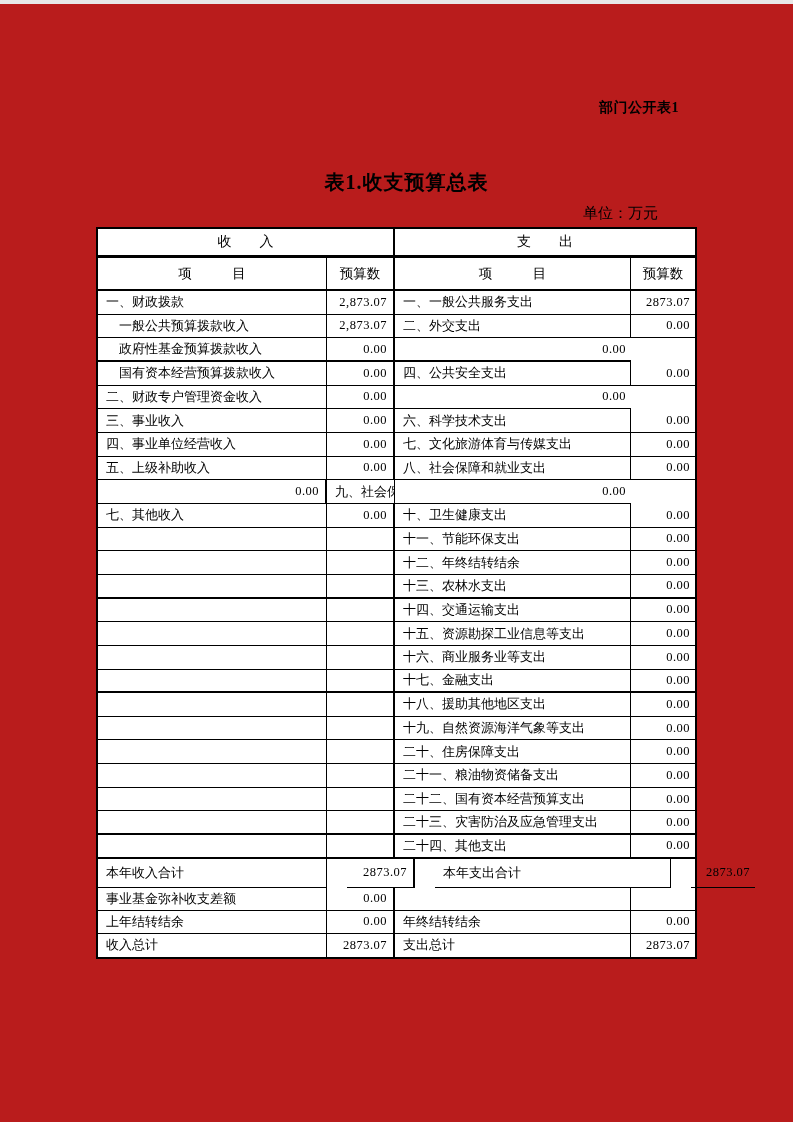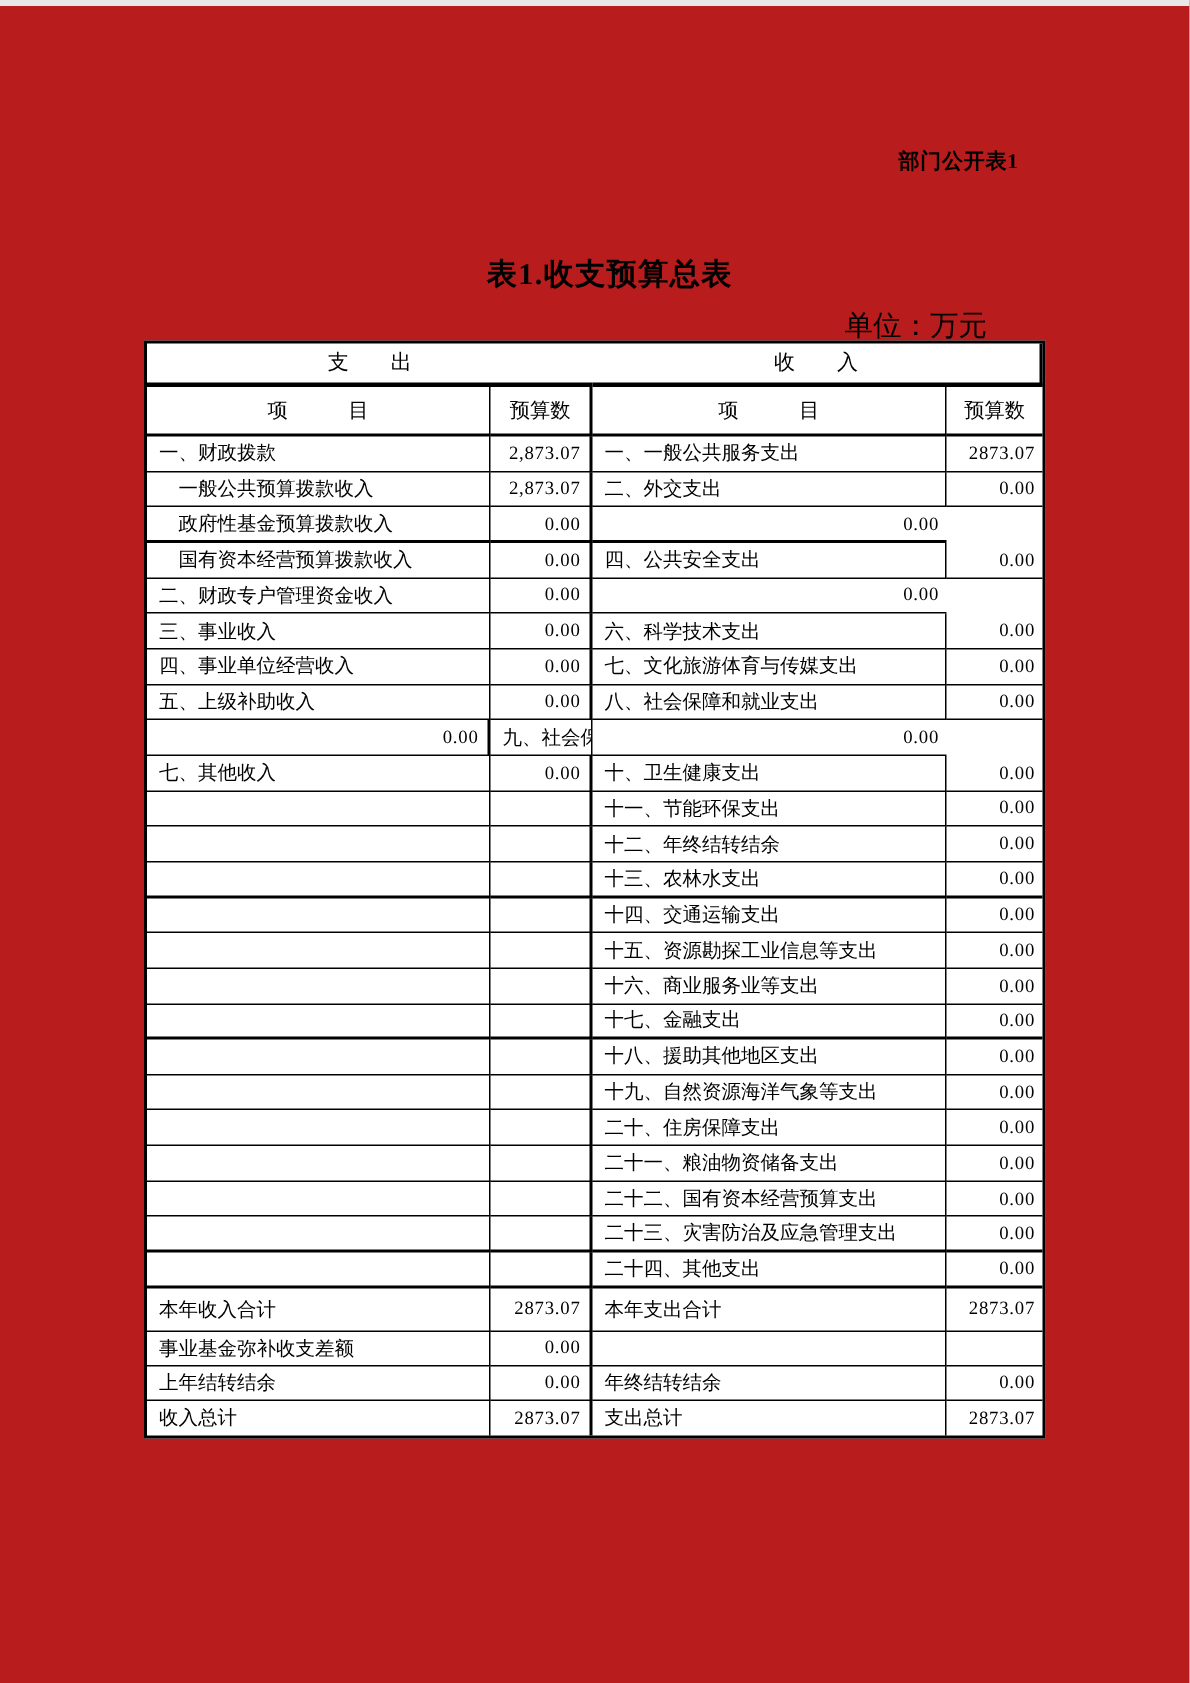--- a/index.html
+++ b/index.html
@@ -11,21 +11,21 @@
   }
   .corner {
     position:absolute; top:95px; right:114px;
     font-size:14px; font-weight:bold; letter-spacing:0.5px;
   }
   .title {
     position:absolute; top:165px; left:0; width:100%;
     text-align:center; font-size:20px; font-weight:bold; letter-spacing:1px;padding-left:10px;
   }
   .unit {
-    position:absolute; top:200px; right:135px; font-size:19px;
+    position:absolute; top:200px; right:135px; font-size:15px;
   }
   .tbl {
     position:absolute; left:96px; top:223px; width:601px;
     border:2px solid #000; box-sizing:border-box; background:#fff;
   }
   .hrow1 { display:grid; grid-template-columns:297px 300px; height:29px; }
   .hrow1 .hcell {
     display:flex; align-items:center; justify-content:center;
     font-size:14px; border-bottom:3px solid #000; box-sizing:border-box;
   }
@@ -40,38 +40,38 @@
   }
   .c0 { border-right:1px solid #000; padding-left:8px; }
   .c1 { border-right:2px solid #000; justify-content:flex-end; padding-right:6px; }
   .c2 { border-right:1px solid #000; padding-left:8px; }
   .c3 { justify-content:flex-end; padding-right:5px; }
   .num { font-size:12.5px; letter-spacing:0.5px; }
   .row { height:23.67px; }
   .row .cell { border-bottom:1px solid #000; }
   .row.thick .cell { border-bottom:2px solid #000; }
   .ind { padding-left:21px; }
-  .trow.t0 { height:29px; }
+  .trow.t0 { height:29px;gap:20px; }
   .trow.t1 { height:23px; }
   .trow.t2 { height:23px; }
   .trow.t3 { height:23px; }
   .trow:last-child .cell { border-bottom:none; }
 </style>
 </head>
 <body>
 
 <div class="page">
   <div class="corner">部门公开表1</div>
   <div class="title">表1.收支预算总表</div>
   <div class="unit">单位：万元</div>
 
   <div class="tbl">
     <div class="hrow1">
+      <div class="hcell hleft">收　　入</div>
       <div class="hcell">支　　出</div>
-      <div class="hcell hleft">收　　入</div>
     </div>
     <div class="grid4 hrow2">
       <div class="cell c0 hc">项　　　目</div>
       <div class="cell c1 hc">预算数</div>
       <div class="cell c2 hc">项　　　目</div>
       <div class="cell c3 hc">预算数</div>
     </div>
     <div id="tbody">
         <div class="grid4 row">
           <div class="cell c0">一、财政拨款</div>

